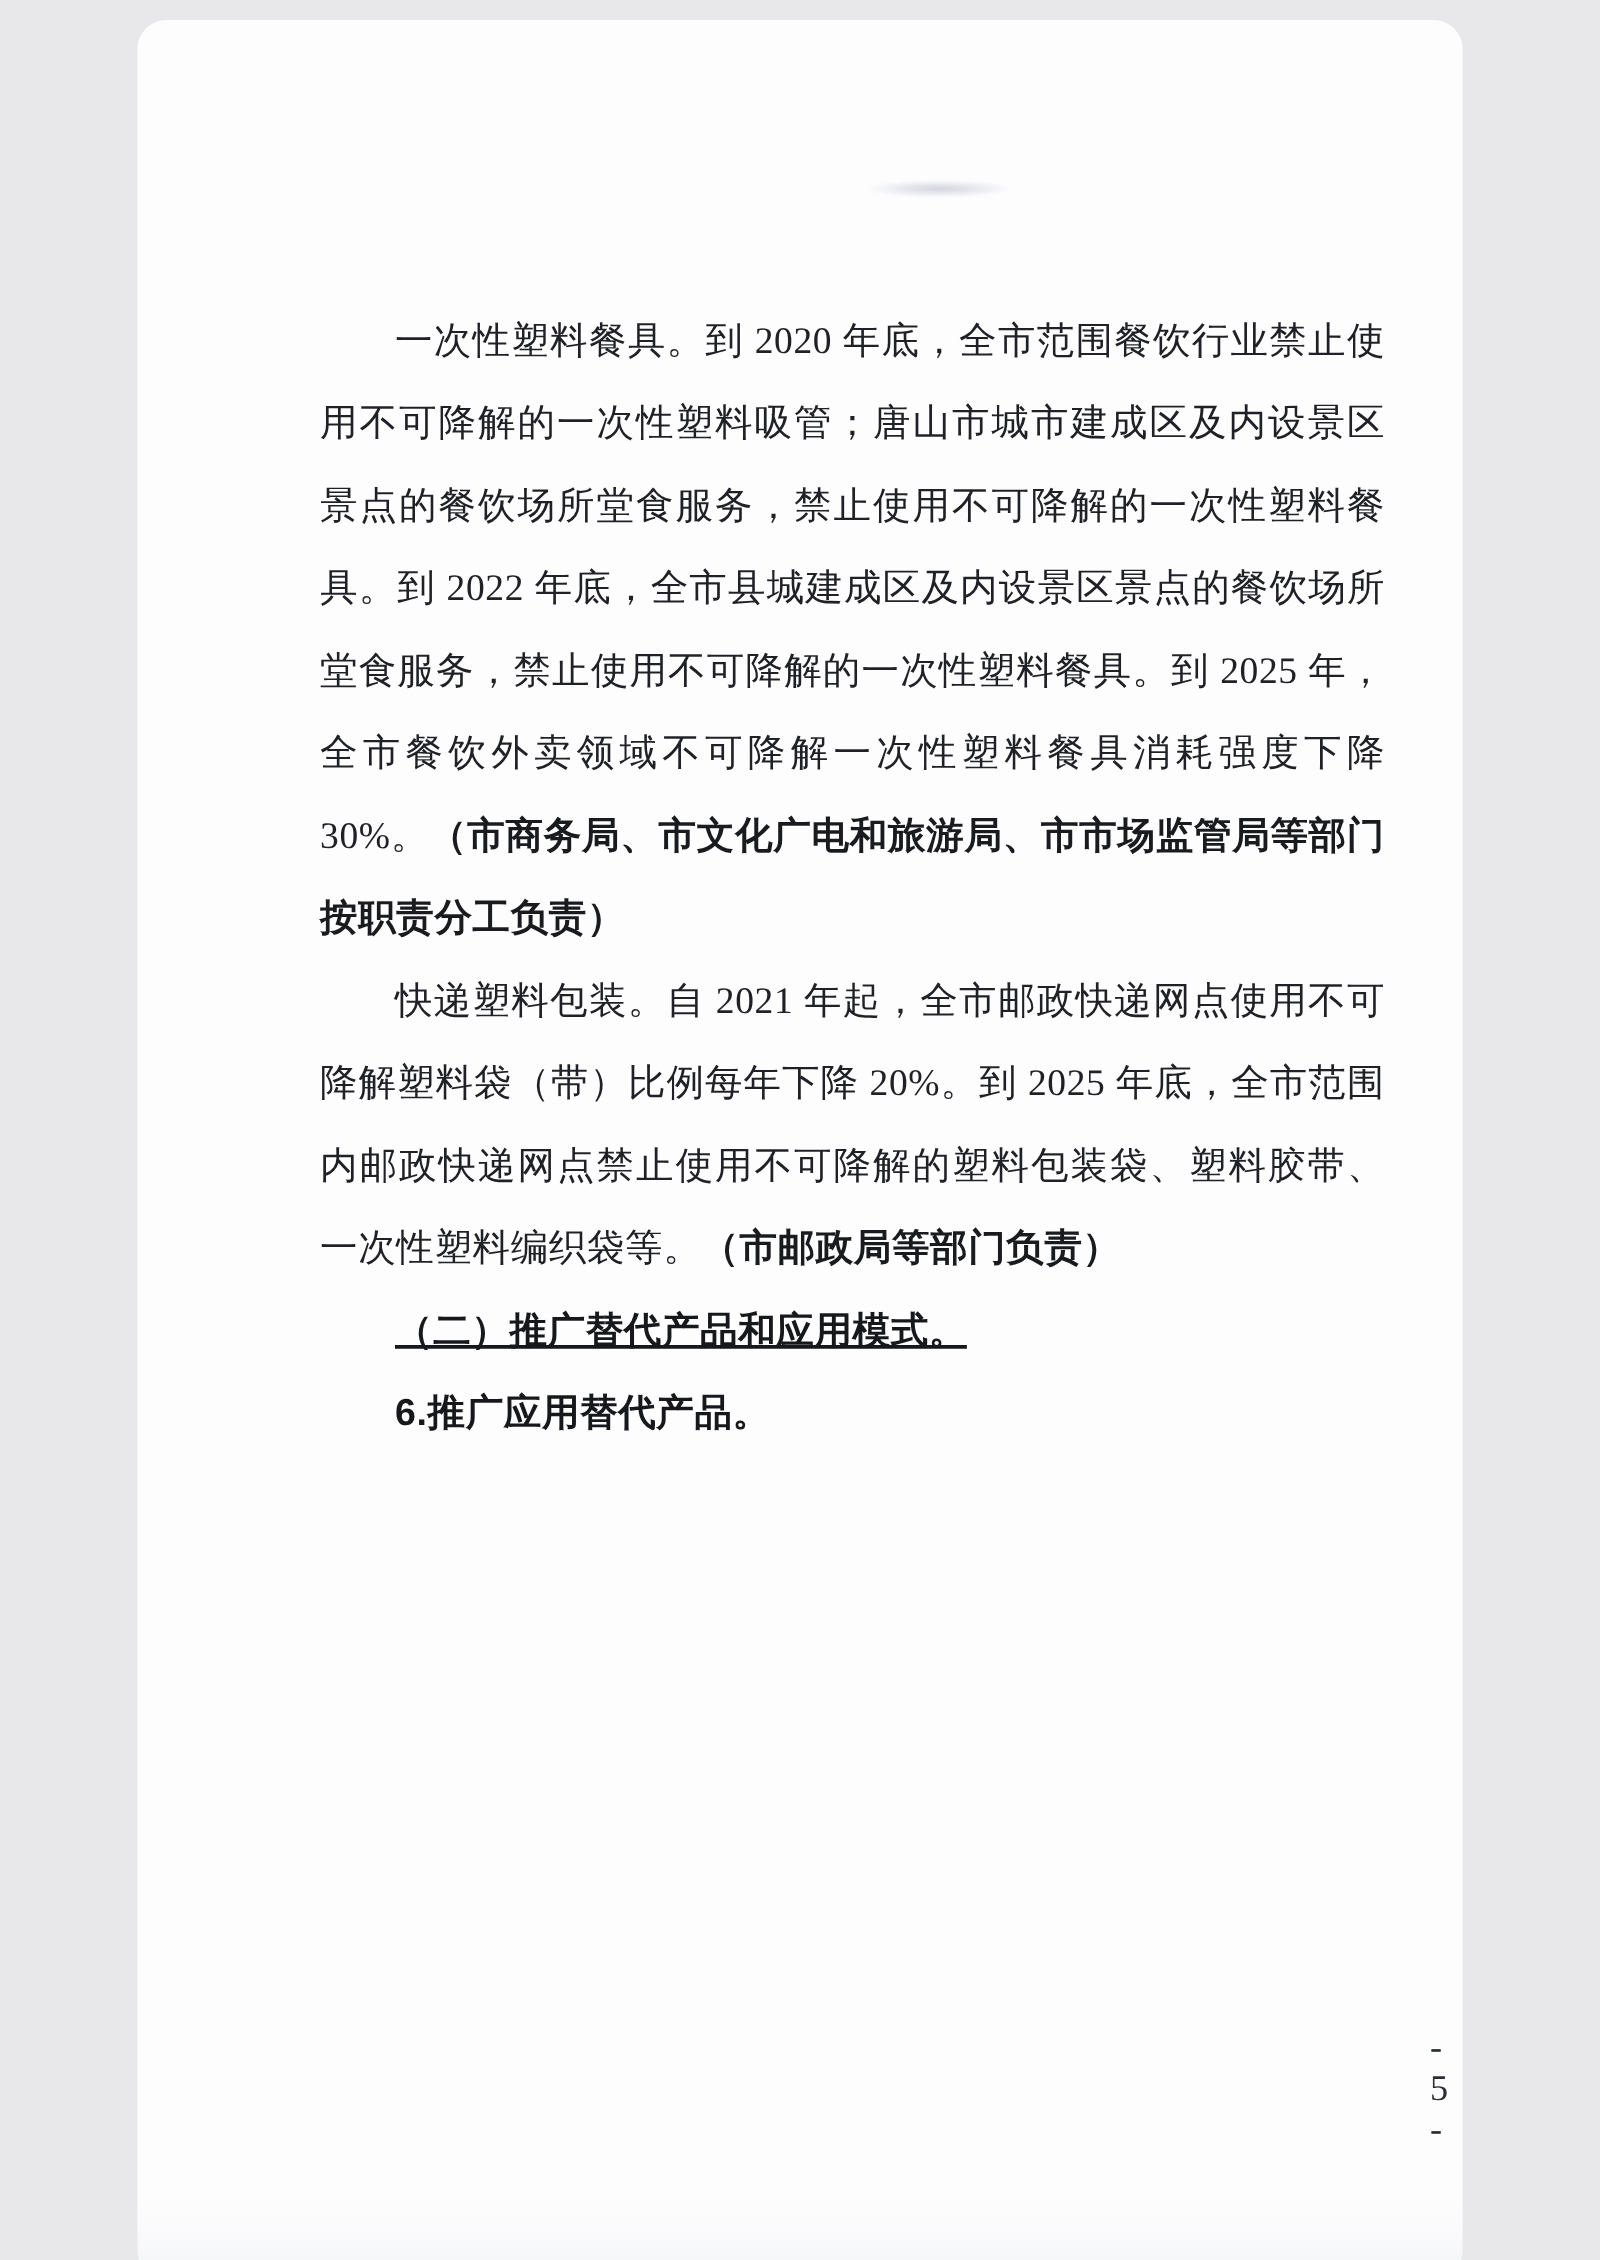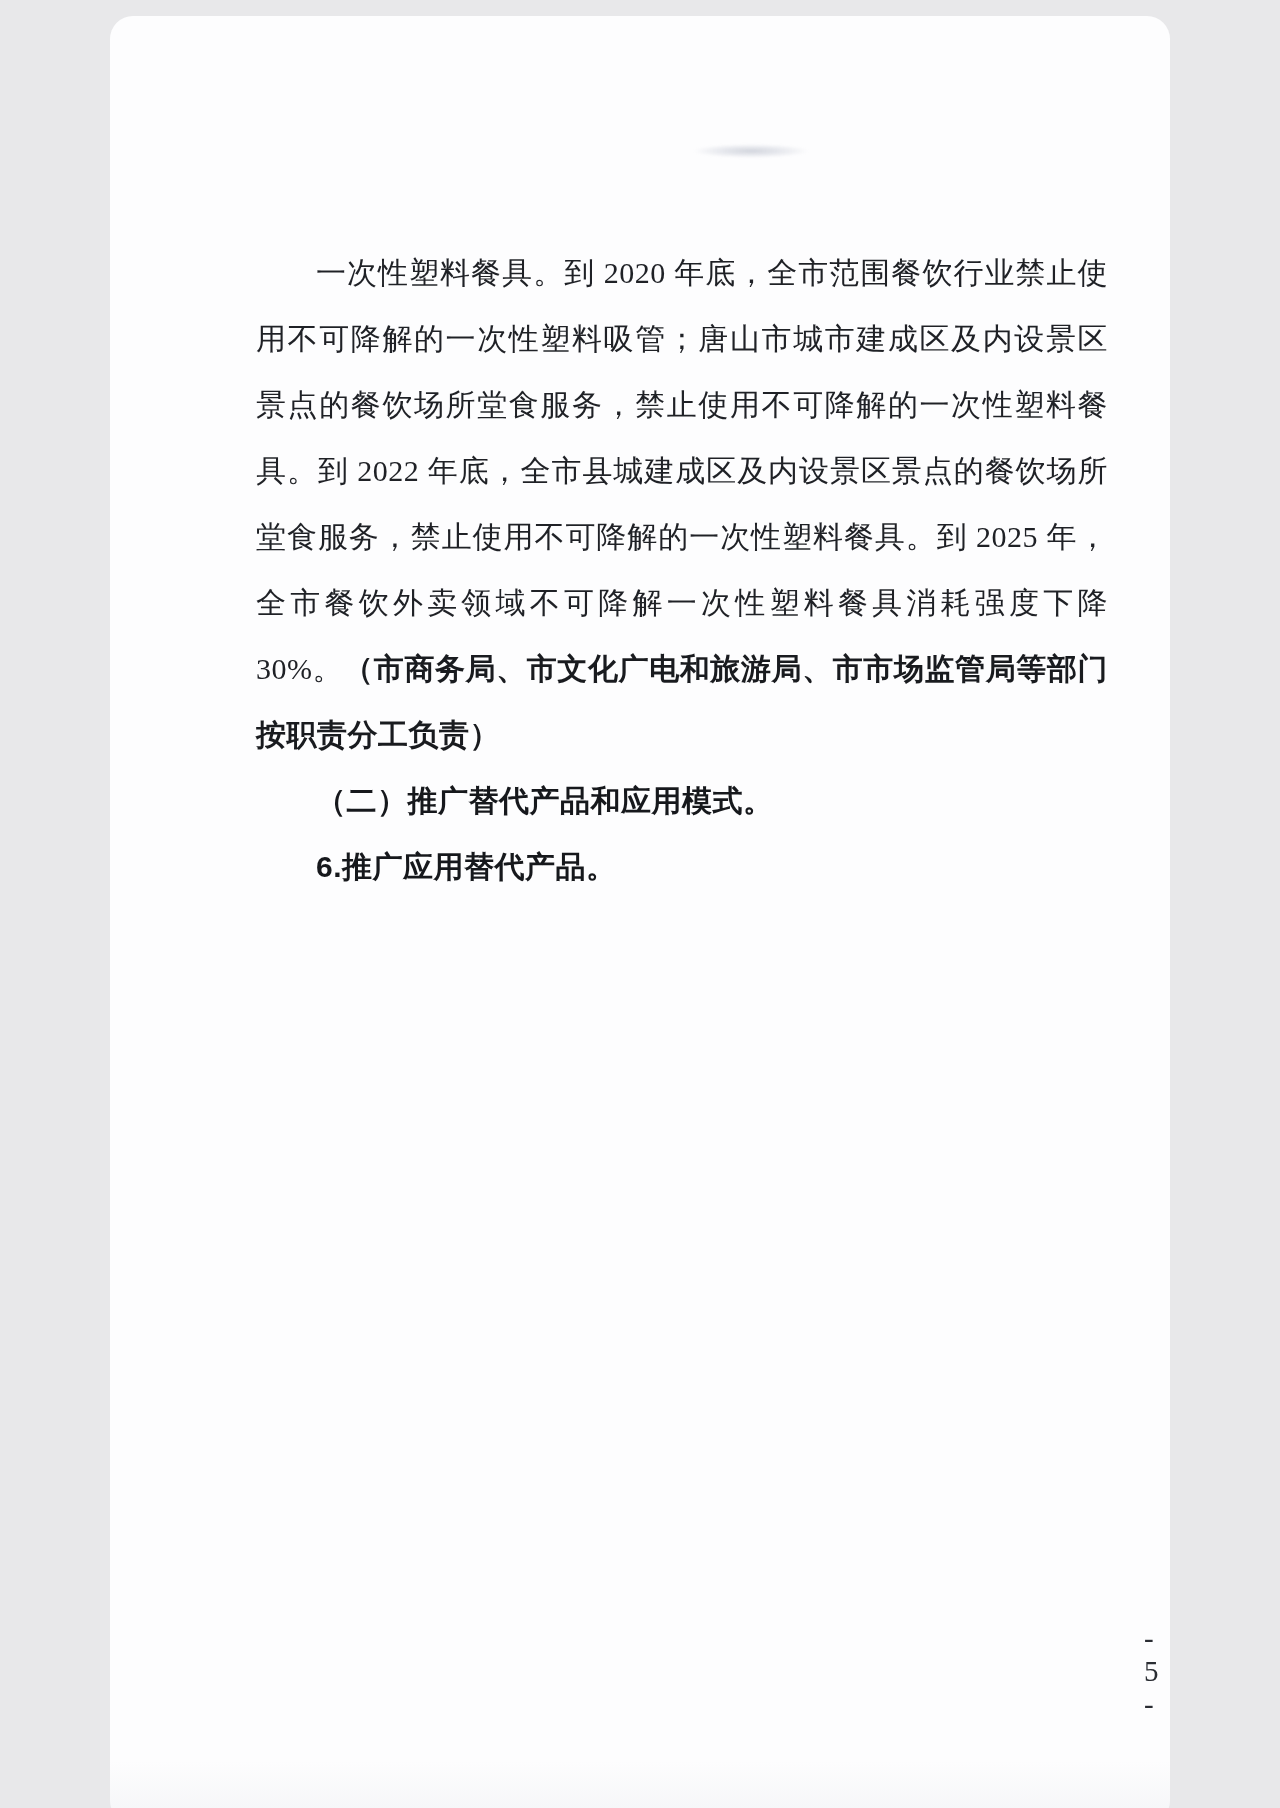--- a/index.html
+++ b/index.html
@@ -45,20 +45,21 @@
     text-indent: 2em;
   }
   .resp {
     font-weight: 700;
     color: #191b1f;
   }
   .heading-sec {
     font-weight: 700;
     font-family: "Liberation Sans", "DejaVu Sans", sans-serif;
     color: #16181c;
+    text-decoration: underline;
   }
   .heading-sub {
     font-weight: 700;
     font-family: "Liberation Sans", "DejaVu Sans", sans-serif;
     color: #16181c;
   }
   .page-number {
     position: absolute;
     left: 1034px;
     top: 1606px;
@@ -73,20 +74,21 @@
 
 <div class="page">
 
   <div class="smudge"></div>
 
   <div class="content">
 
     <p><span>一次性塑料餐具。到 2020 年底，全市范围餐饮行业禁止使用不可降解的一次性塑料吸管；唐山市城市建成区及内设景区景点的餐饮场所堂食服务，禁止使用不可降解的一次性塑料餐具。到 2022 年底，全市县城建成区及内设景区景点的餐饮场所堂食服务，禁止使用不可降解的一次性塑料餐具。到 2025 年，全市餐饮外卖领域不可降解一次性塑料餐具消耗强度下降 30%。</span><span class="resp">（市商务局、市文化广电和旅游局、市市场监管局等部门按职责分工负责）</span></p>
 
 
+    <p><span>快递塑料包装。自 2021 年起，全市邮政快递网点使用不可降解塑料袋（带）比例每年下降 20%。到 2025 年底，全市范围内邮政快递网点禁止使用不可降解的塑料包装袋、塑料胶带、一次性塑料编织袋等。</span><span class="resp">（市邮政局等部门负责）</span></p>
 
     <p class="heading-sec">（二）推广替代产品和应用模式。</p>
 
     <p class="heading-sub">6.推广应用替代产品。</p>
 
 
   </div>
 
   <div class="page-number">- 5 -</div>
 

